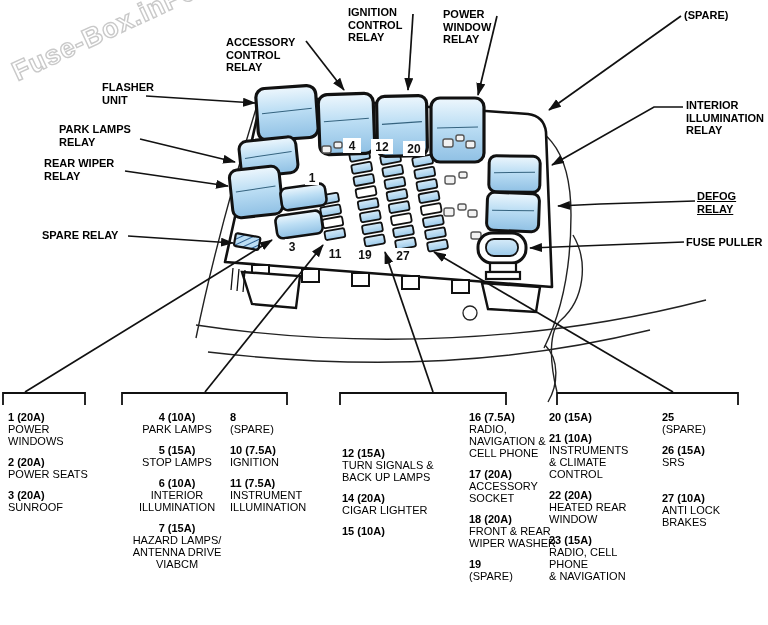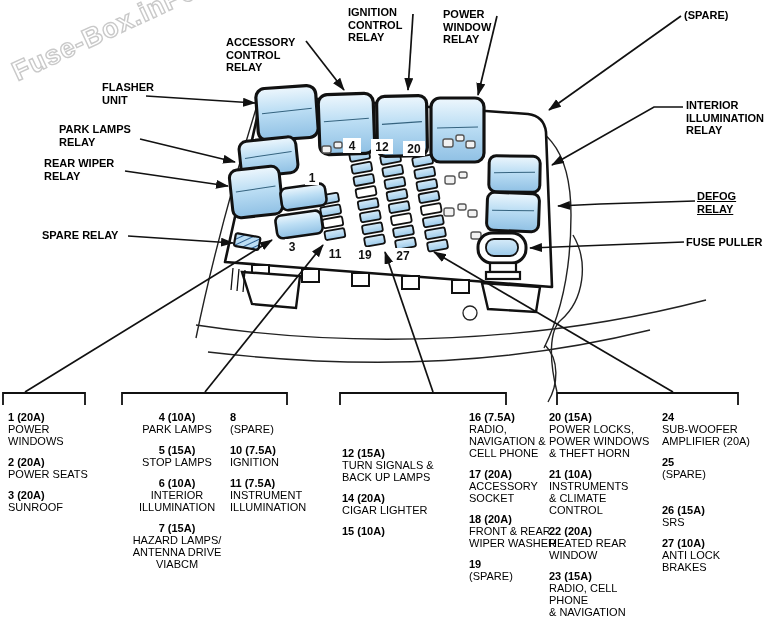--- a/index.html
+++ b/index.html
@@ -357,48 +357,40 @@
 WIPER WASHER</div>
         </div>
         <div class="legend-item">
           <div class="li-label">19</div>
           <div class="li-desc">(SPARE)</div>
         </div>
       </div>
       <div class="legend-col">
         <div class="legend-item">
           <div class="li-label">20 (15A)</div>
-          <div class="li-desc">POWER LOCKS,
-POWER WINDOWS
-&amp; THEFT HORN</div>
         </div>
         <div class="legend-item">
           <div class="li-label">21 (10A)</div>
           <div class="li-desc">INSTRUMENTS
 &amp; CLIMATE
 CONTROL</div>
         </div>
         <div class="legend-item">
           <div class="li-label">22 (20A)</div>
           <div class="li-desc">HEATED REAR
 WINDOW</div>
         </div>
         <div class="legend-item">
           <div class="li-label">23 (15A)</div>
           <div class="li-desc">RADIO, CELL PHONE
 &amp; NAVIGATION</div>
         </div>
       </div>
       <div class="legend-col">
         <div class="legend-item">
-          <div class="li-label">24</div>
-          <div class="li-desc">SUB-WOOFER
-AMPLIFIER (20A)</div>
-        </div>
-        <div class="legend-item">
           <div class="li-label">25</div>
           <div class="li-desc">(SPARE)</div>
         </div>
         <div class="legend-item">
           <div class="li-label">26 (15A)</div>
           <div class="li-desc">SRS</div>
         </div>
         <div class="legend-item">
           <div class="li-label">27 (10A)</div>
           <div class="li-desc">ANTI LOCK

